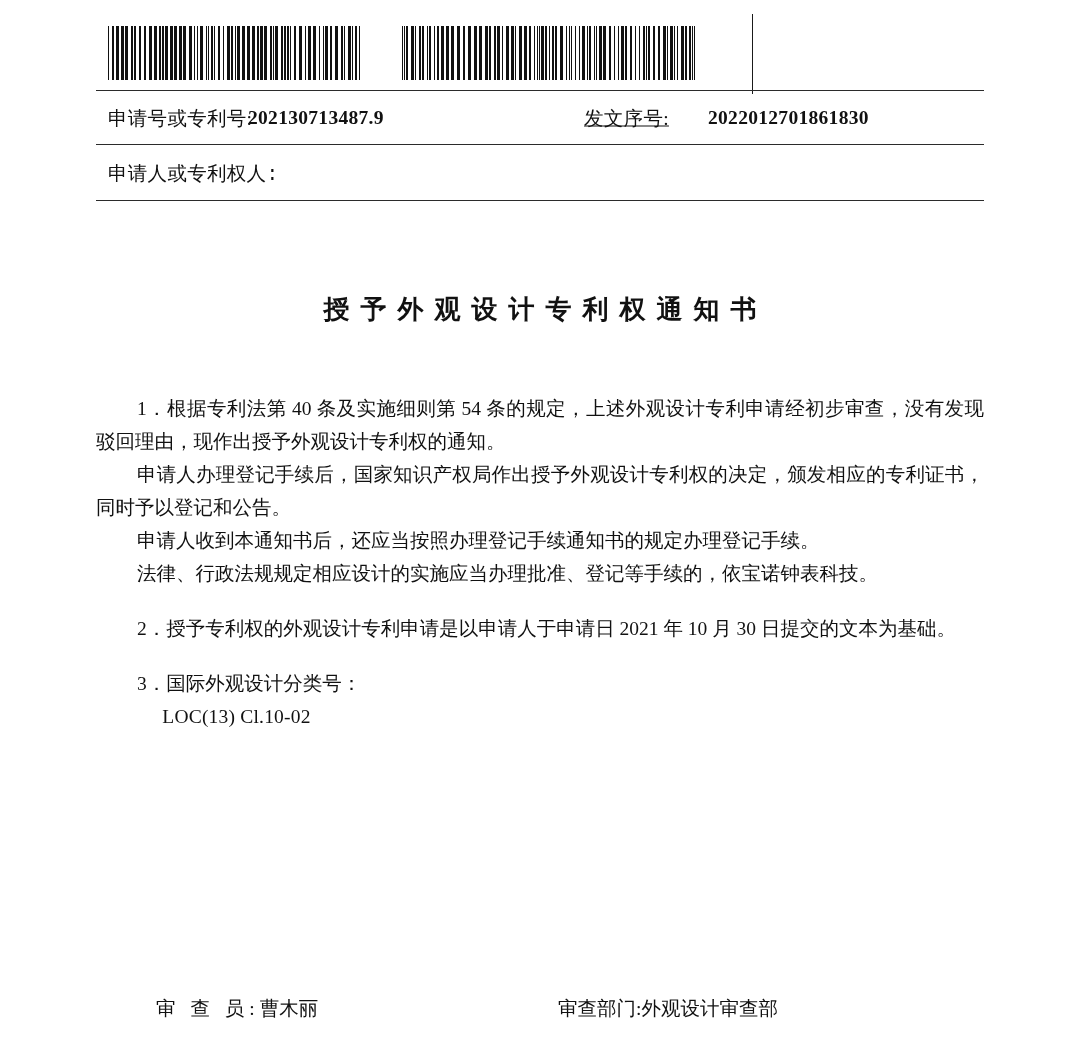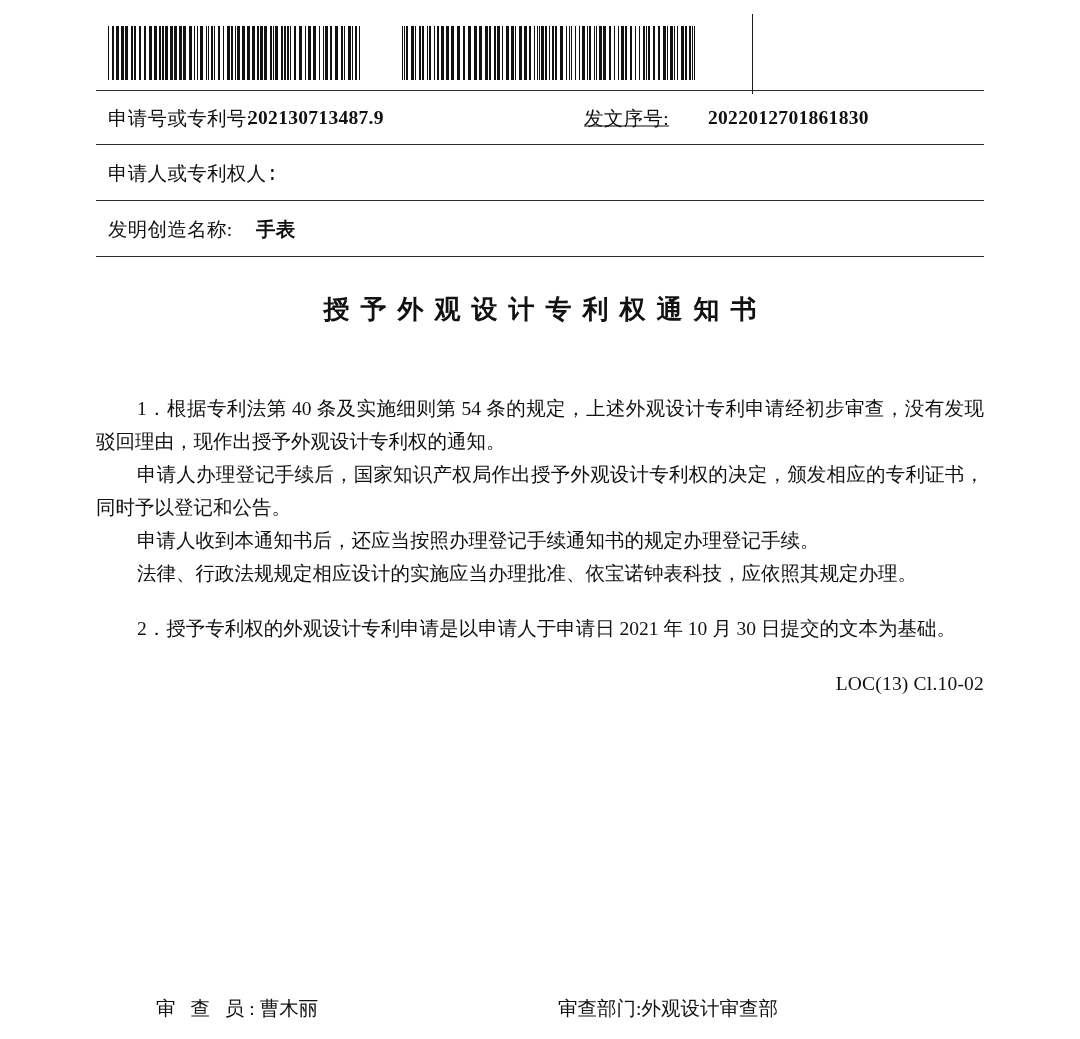--- a/index.html
+++ b/index.html
@@ -120,21 +120,20 @@
   }
   .para.indent { text-indent: 2.1em; }
   .gap-lg { height: 22px; }
   .sub-line {
     margin: 0;
     text-indent: 3.4em;
   }
   .loc-code {
     font-family: "Liberation Serif", serif;
     letter-spacing: 0.2px;
-    text-align: right;
   }
 
   
   .footer {
     position: absolute;
     left: 96px;
     top: 995px;
     width: 888px;
     height: 30px;
     font-size: 19.5px;
@@ -170,36 +169,33 @@
       <span class="cell lbl c-appno-label">申请号或专利号:</span>
       <span class="cell val c-appno-value">202130713487.9</span>
       <span class="cell lbl c-docno-label">发文序号:</span>
       <span class="cell val c-docno-value">2022012701861830</span>
     </div>
 
     <div class="hdr-row" id="row-2">
       <span class="cell lbl c-applicant-label">申请人或专利权人:</span>
     </div>
 
-    <div class="hdr-row" id="row-3">
-      <span class="cell lbl c-title-label">发明创造名称:</span>
-      <span class="cell val c-title-value">手表</span>
-    </div>
   </div>
 
   <div class="doc-title">授予外观设计专利权通知书</div>
 
   <div class="body-wrap">
     <p class="para indent">1．根据专利法第 40 条及实施细则第 54 条的规定，上述外观设计专利申请经初步审查，没有发现驳回理由，现作出授予外观设计专利权的通知。</p>
     <p class="para indent">申请人办理登记手续后，国家知识产权局作出授予外观设计专利权的决定，颁发相应的专利证书，同时予以登记和公告。</p>
     <p class="para indent">申请人收到本通知书后，还应当按照办理登记手续通知书的规定办理登记手续。</p>
-    <p class="para indent">法律、行政法规规定相应设计的实施应当办理批准、依宝诺钟表科技，应依照其规定办理。</p>
+    <p class="para indent">法律、行政法规规定相应设计的实施应当办理批准、登记等手续的，依宝诺钟表科技。</p>
     <div class="gap-lg"></div>
     <p class="para indent">2．授予专利权的外观设计专利申请是以申请人于申请日 2021 年 10 月 30 日提交的文本为基础。</p>
     <div class="gap-lg"></div>
+    <p class="para indent">3．国际外观设计分类号：</p>
     <p class="sub-line loc-code">LOC(13) Cl.10-02</p>
     <div class="gap-lg"></div>
   </div>
 
   <div class="footer">
     <span class="f-left"><span class="spaced">审 查 员:</span><span>曹木丽</span></span>
     <span class="f-right"><span>审查部门:</span><span>外观设计审查部</span></span>
   </div>
 
 </div>

